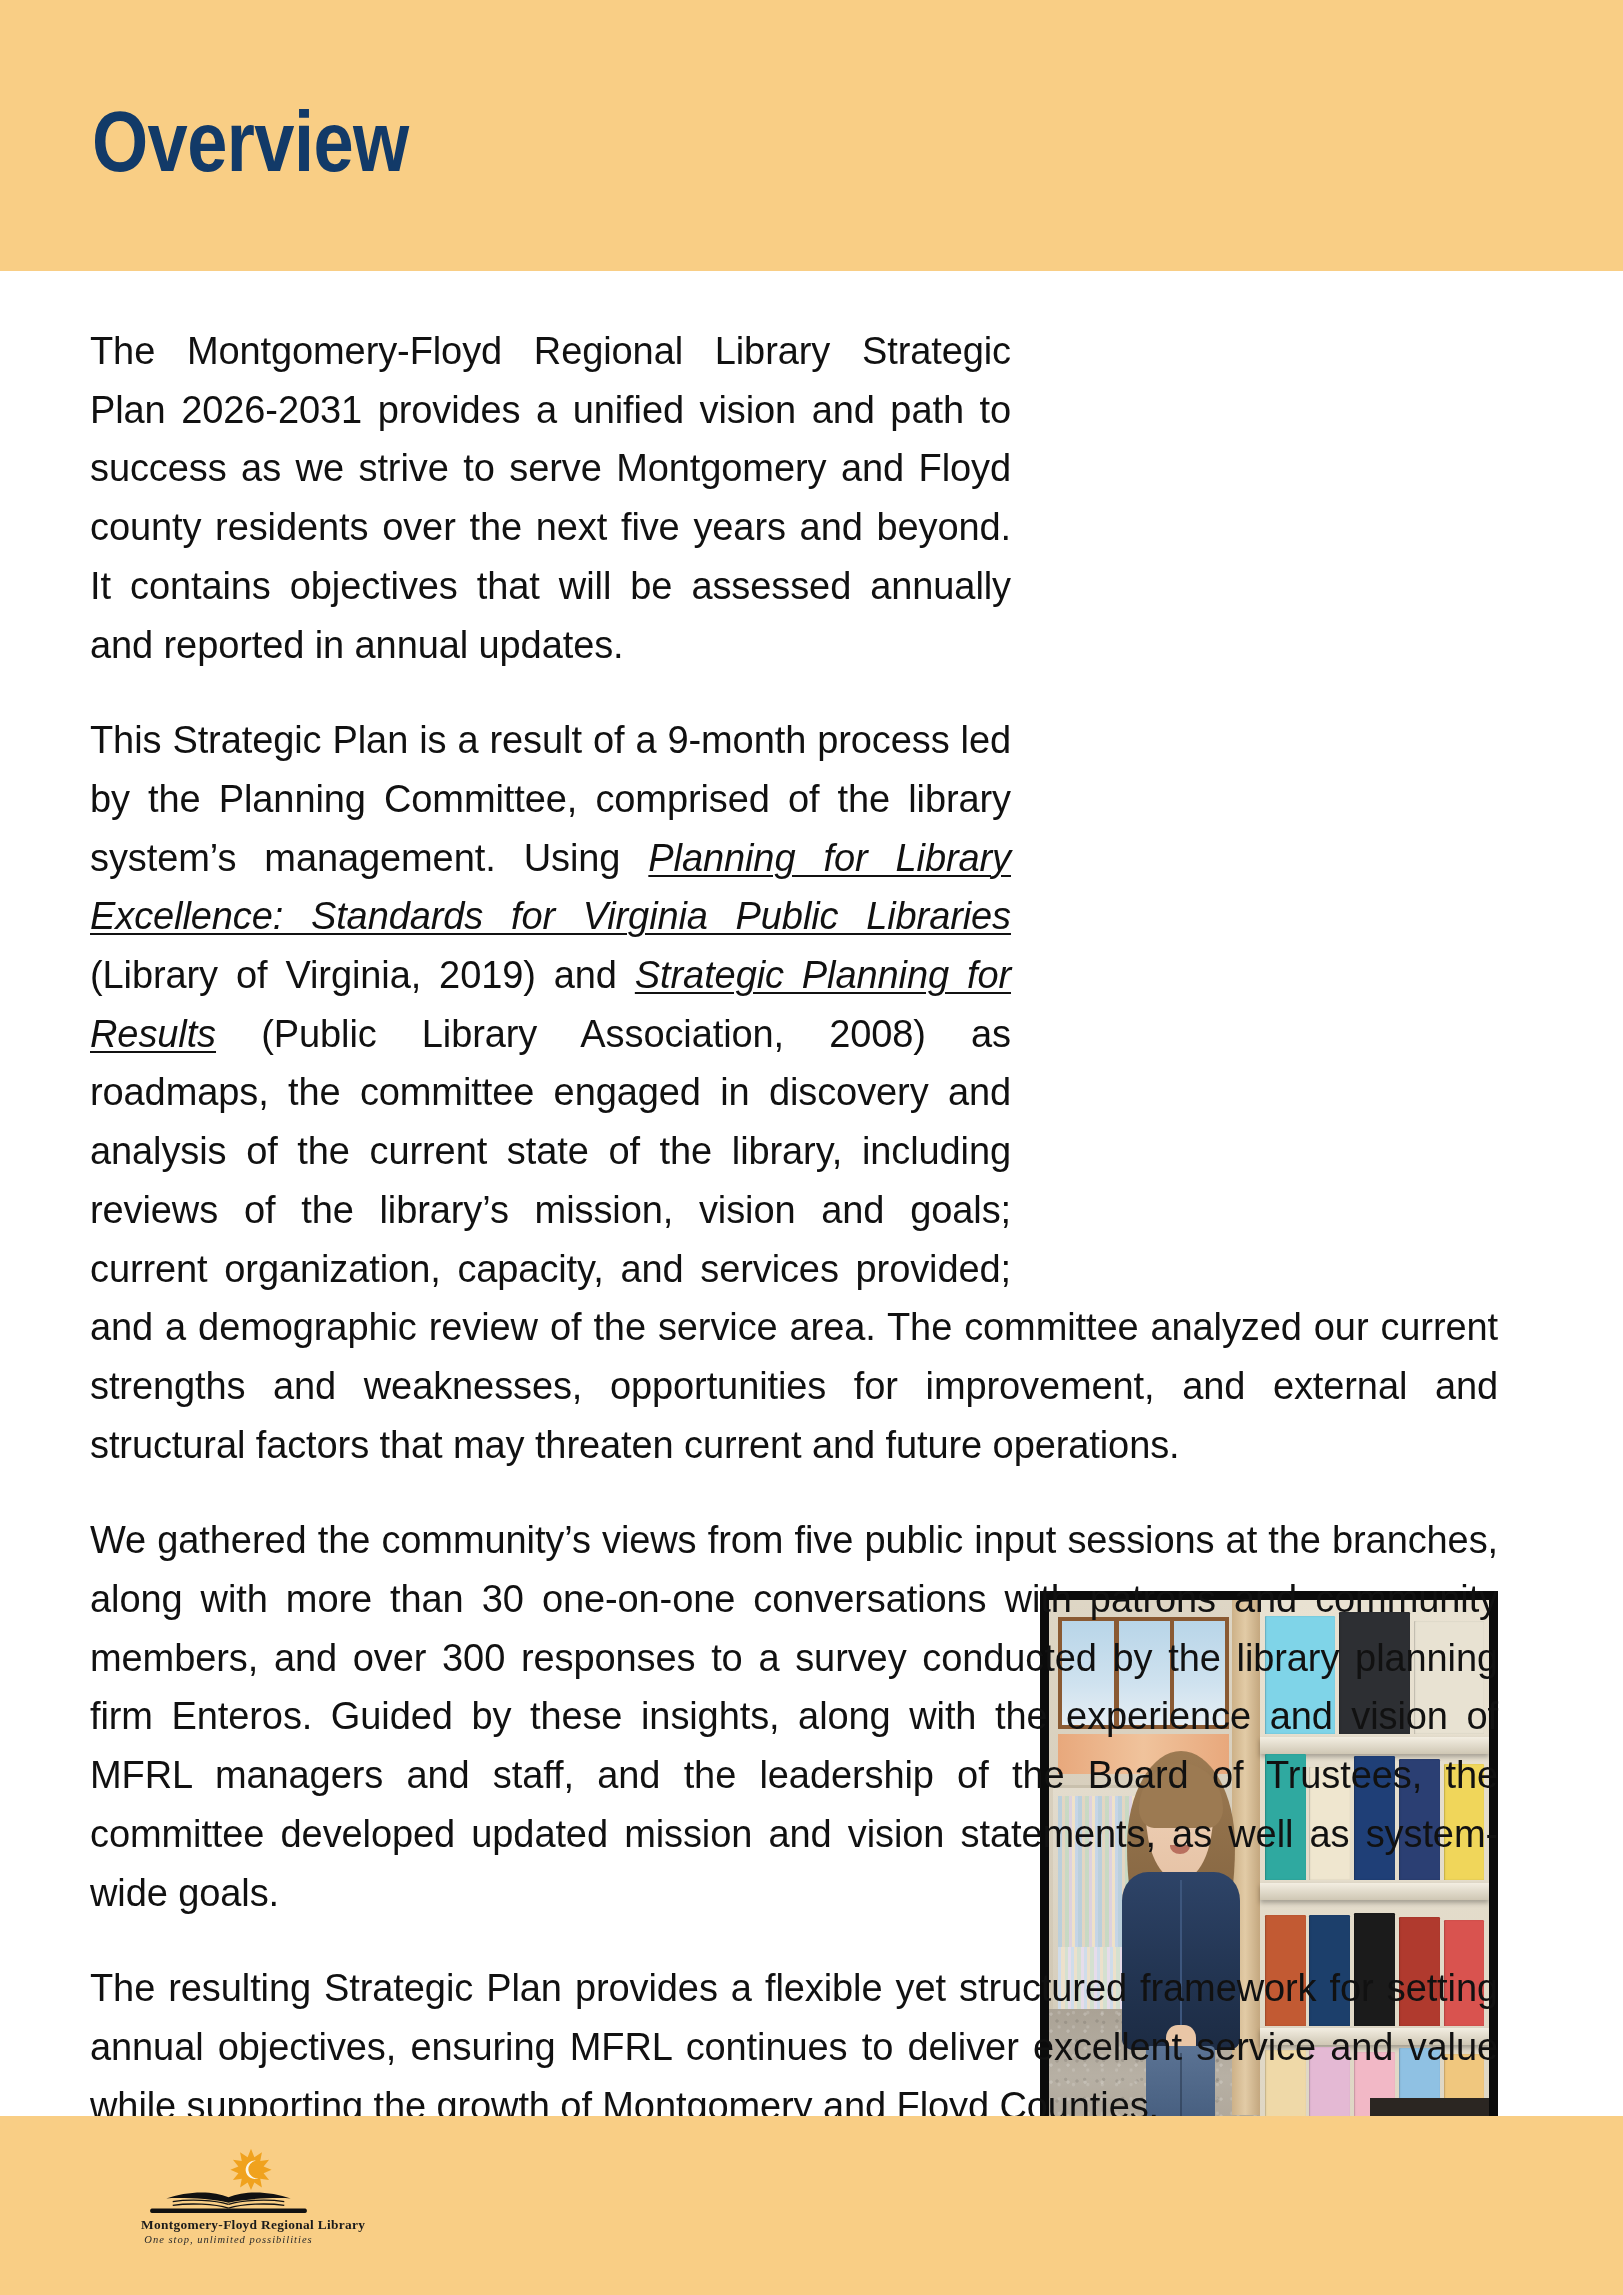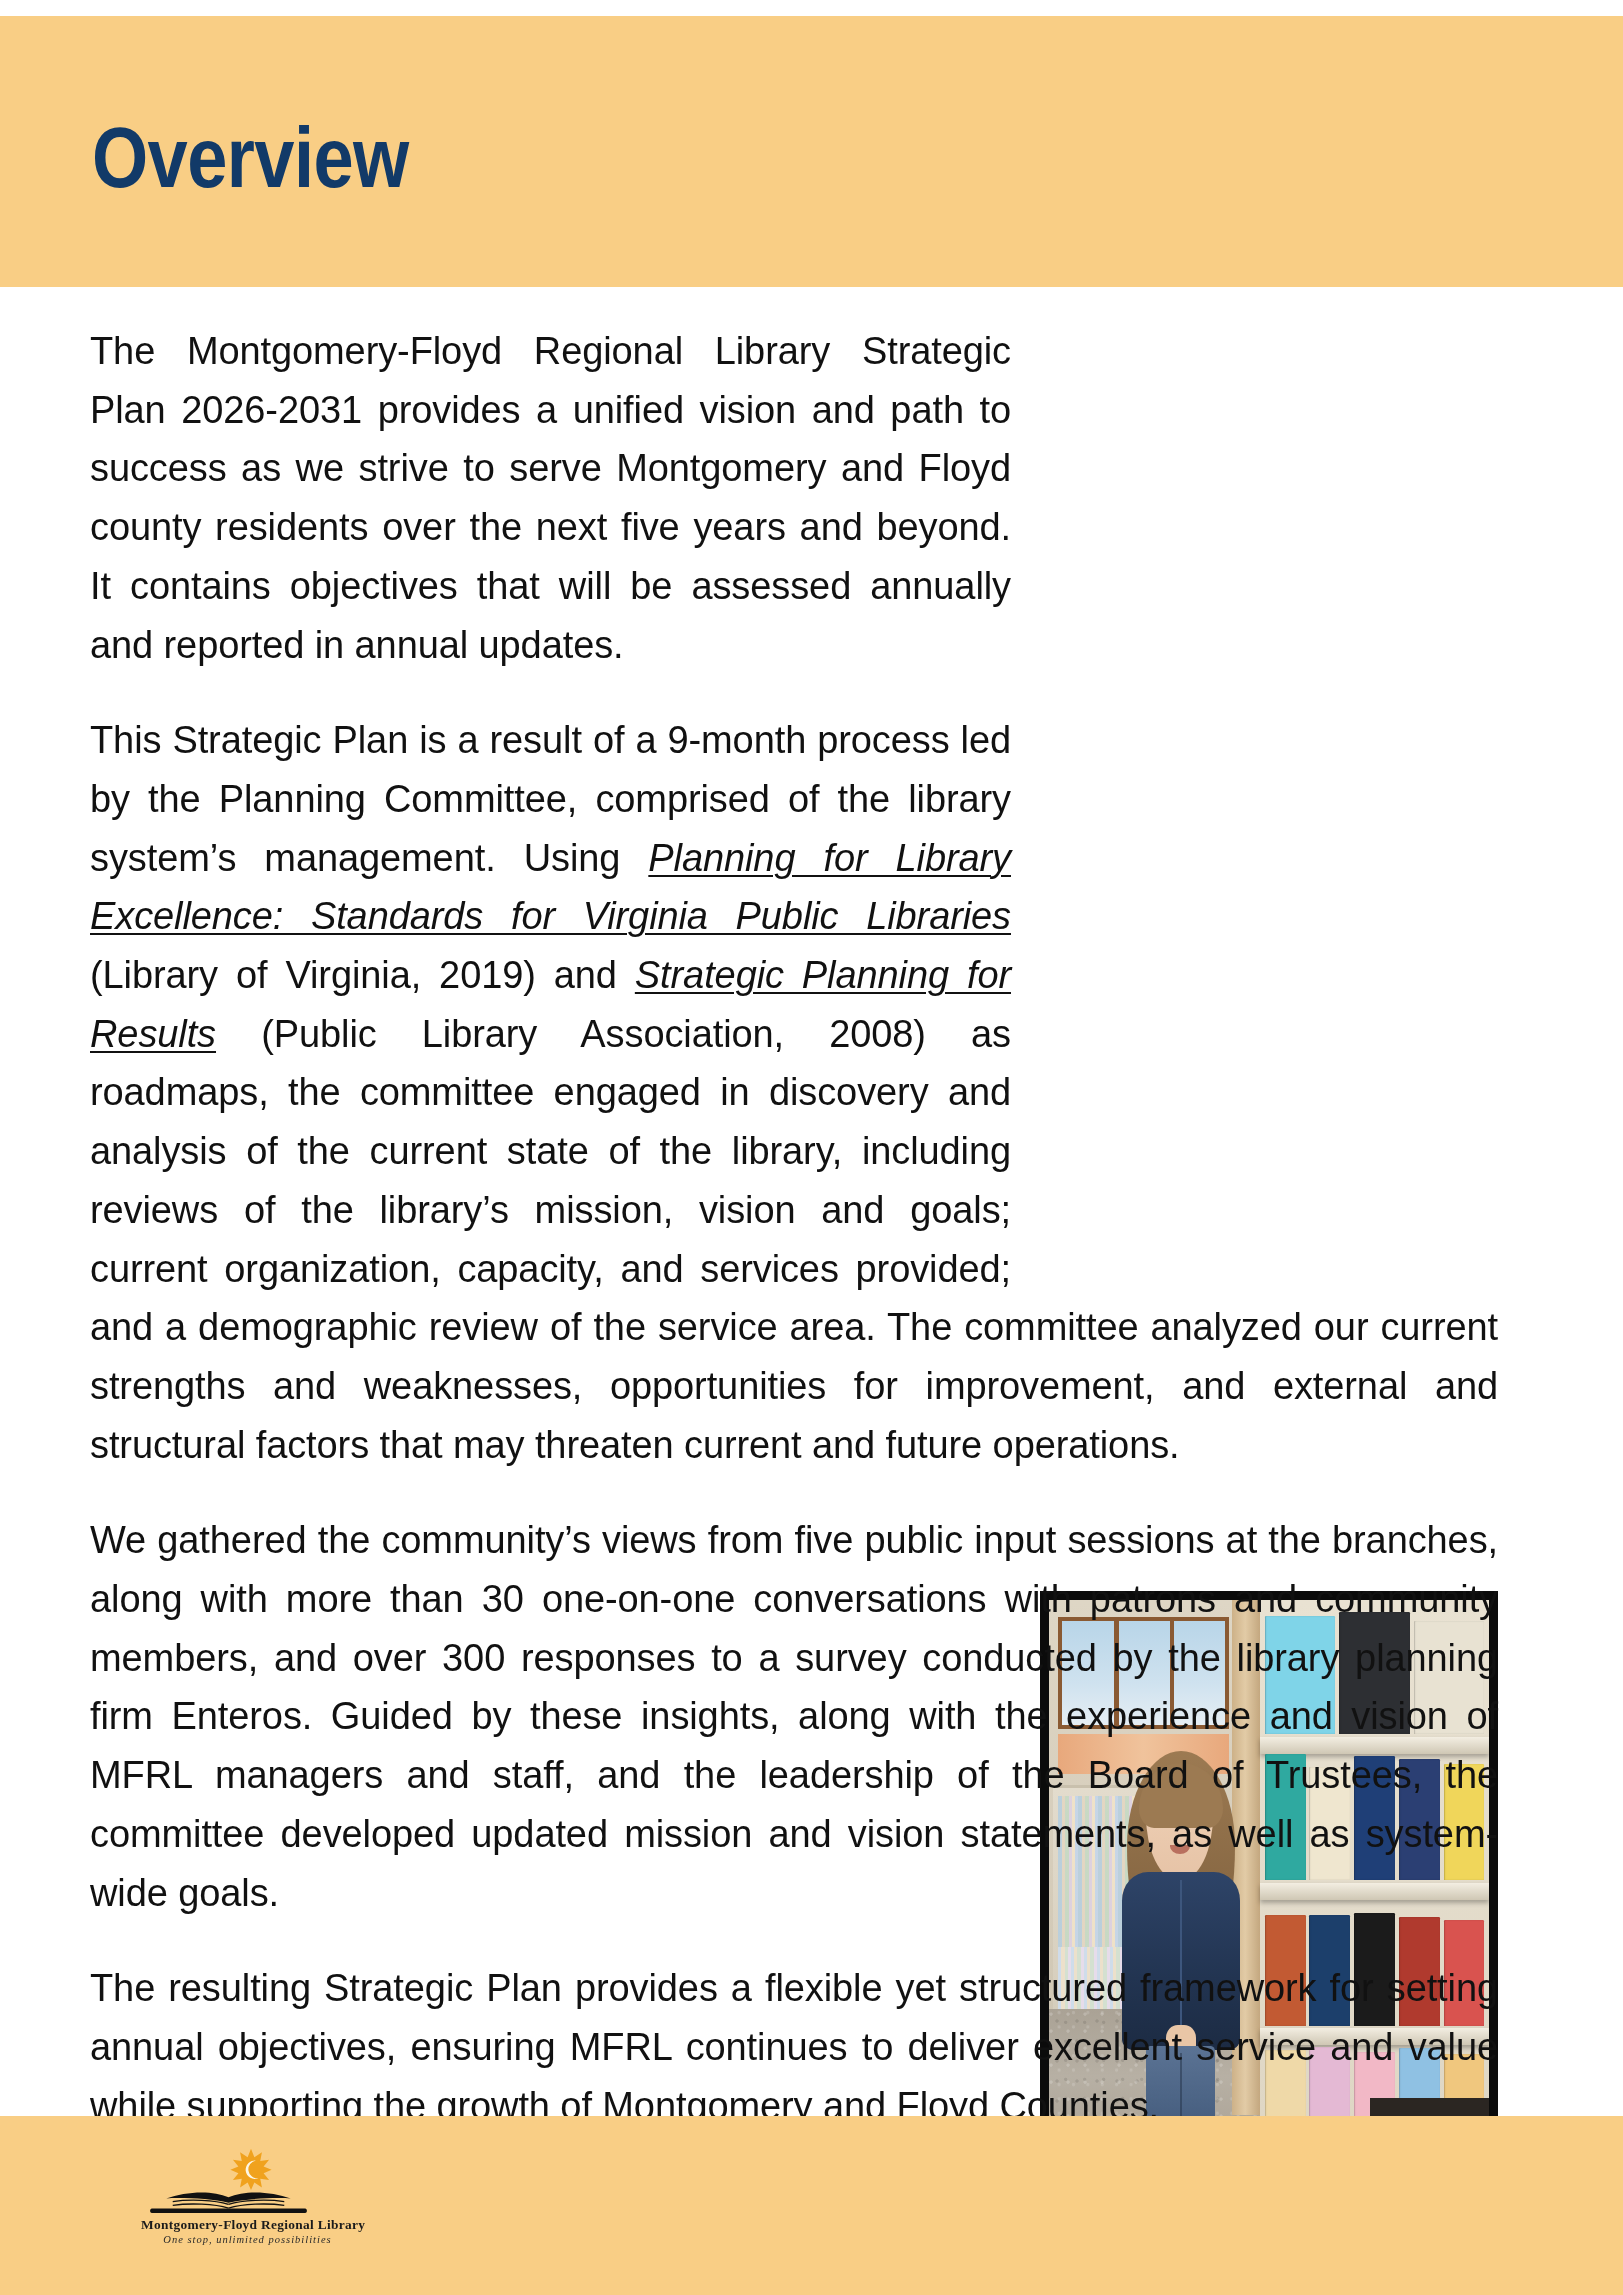--- a/index.html
+++ b/index.html
@@ -16,21 +16,21 @@
     background: #ffffff;
     overflow: hidden;
     font-family: "Liberation Sans", sans-serif;
     -webkit-font-smoothing: antialiased;
   }
 
   
   .header-band {
     position: absolute;
     left: 0;
-    top: 16px;
+    top: 0;
     width: 1623px;
     height: 271px;
     background: #f9ce85;
   }
 
   .page-title {
     position: absolute;
     left: 92px;
     top: 98px;
     font-size: 86px;
@@ -284,21 +284,20 @@
     left: 0;
     top: 86px;
     width: 175px;
     text-align: center;
     font-family: "Liberation Serif", serif;
     font-style: italic;
     font-size: 10.5px;
     color: #2a2a2a;
     letter-spacing: 1px;
     white-space: nowrap;
-    margin-left: 19px;
   }
 </style>
 </head>
 <body>
 
 <div class="page">
 
   <div class="header-band">
     <div class="page-title">Overview</div>
   </div>

